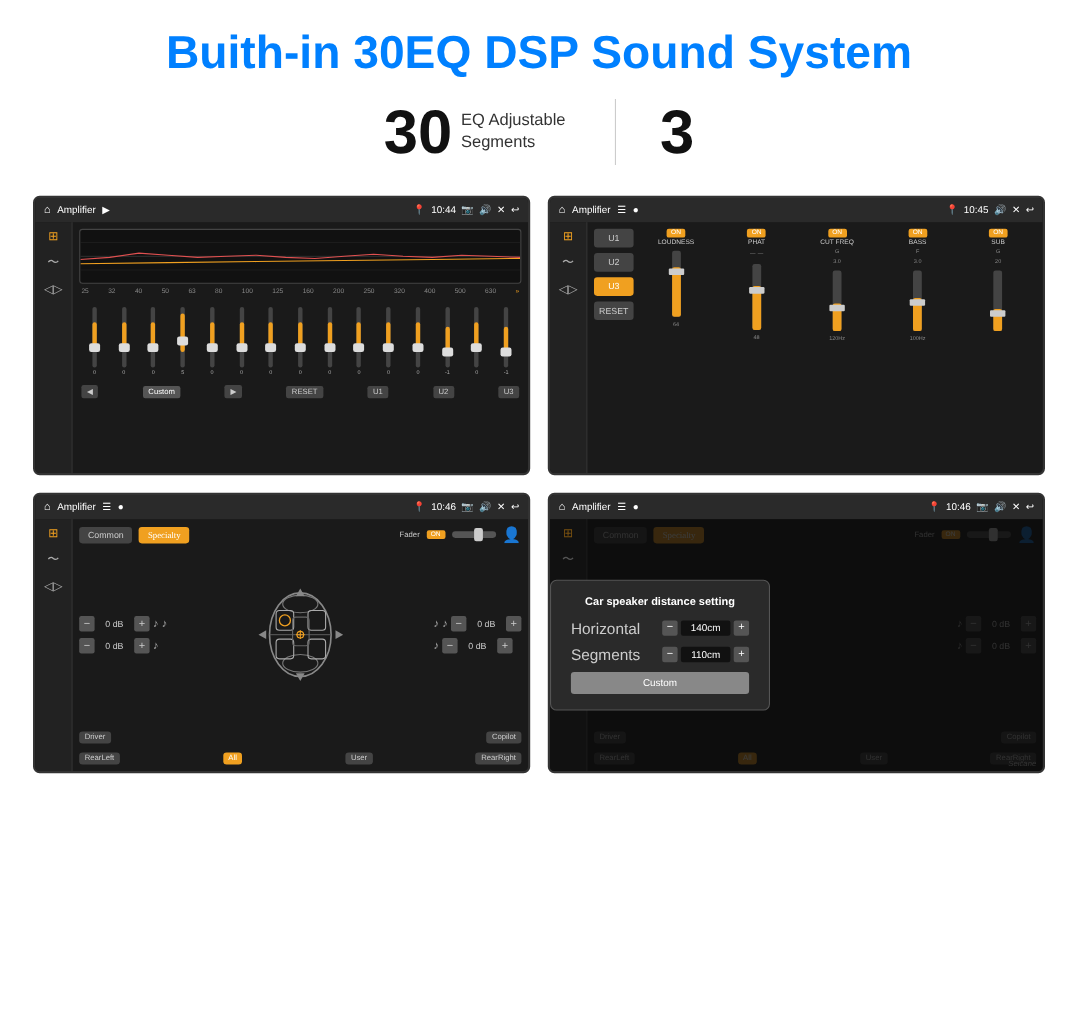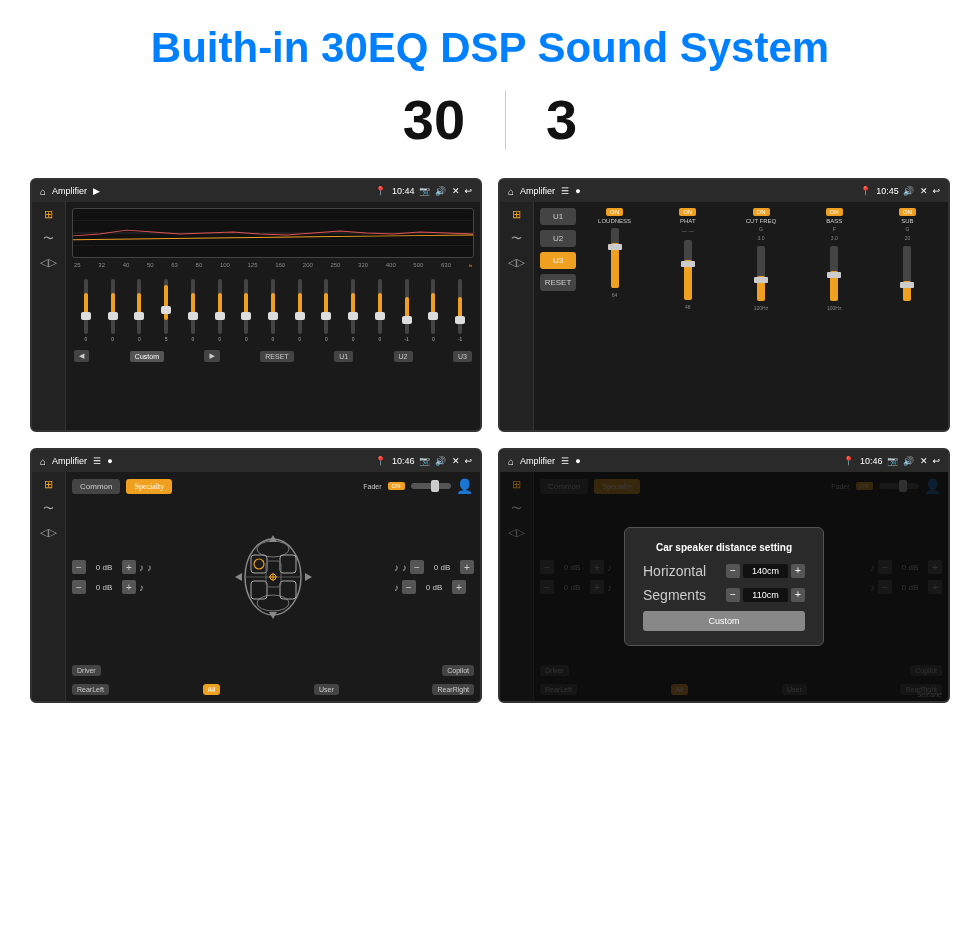--- a/index.html
+++ b/index.html
@@ -410,21 +410,20 @@
       color: #fff;
     }
 
     
     .dialog-overlay {
       position: absolute;
       top: 0; left: 0; right: 0; bottom: 0;
       background: rgba(0,0,0,0.5);
       display: flex;
       align-items: center;
-      justify-content: center;
       z-index: 10;
     }
     .dialog-box {
       background: #2a2a2a;
       border: 1px solid #555;
       border-radius: 6px;
       padding: 14px 18px;
       min-width: 200px;
     }
     .dialog-title {
@@ -498,20 +497,22 @@
     }
   </style>
 </head>
 <body>
 
 <h1 class="main-title">Buith-in 30EQ DSP Sound System</h1>
 
 <div class="stats-row">
   <div class="stat-block">
     <span class="stat-number">30</span>
+    <span class="stat-label">EQ Adjustable
+Segments</span>
   </div>
   <div class="stat-divider"></div>
   <div class="stat-block">
     <span class="stat-number">3</span>
   </div>
 </div>
 
 <div class="screens-grid">
 
   <div class="screen">

